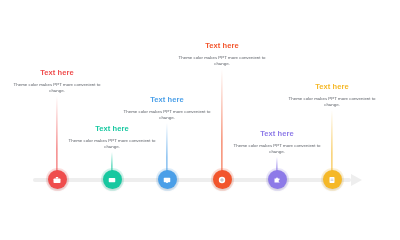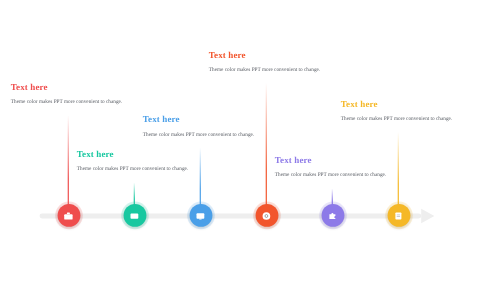--- a/index.html
+++ b/index.html
@@ -48,23 +48,22 @@
     width: 0;
     height: 225px;
   }
 
   
   .text-block {
     position: absolute;
     left: 50%;
     transform: translateX(-50%);
     width: 96px;
-    text-align: left;
+    text-align: center;
     pointer-events: auto;
-    font-family: Liberation Serif, serif;
   }
   .heading {
     font-size: 7.5px;
     font-weight: bold;
     line-height: 10px;
     margin: 0 0 4px 0;
     letter-spacing: 0.1px;
     white-space: nowrap;
   }
   .body-text {

